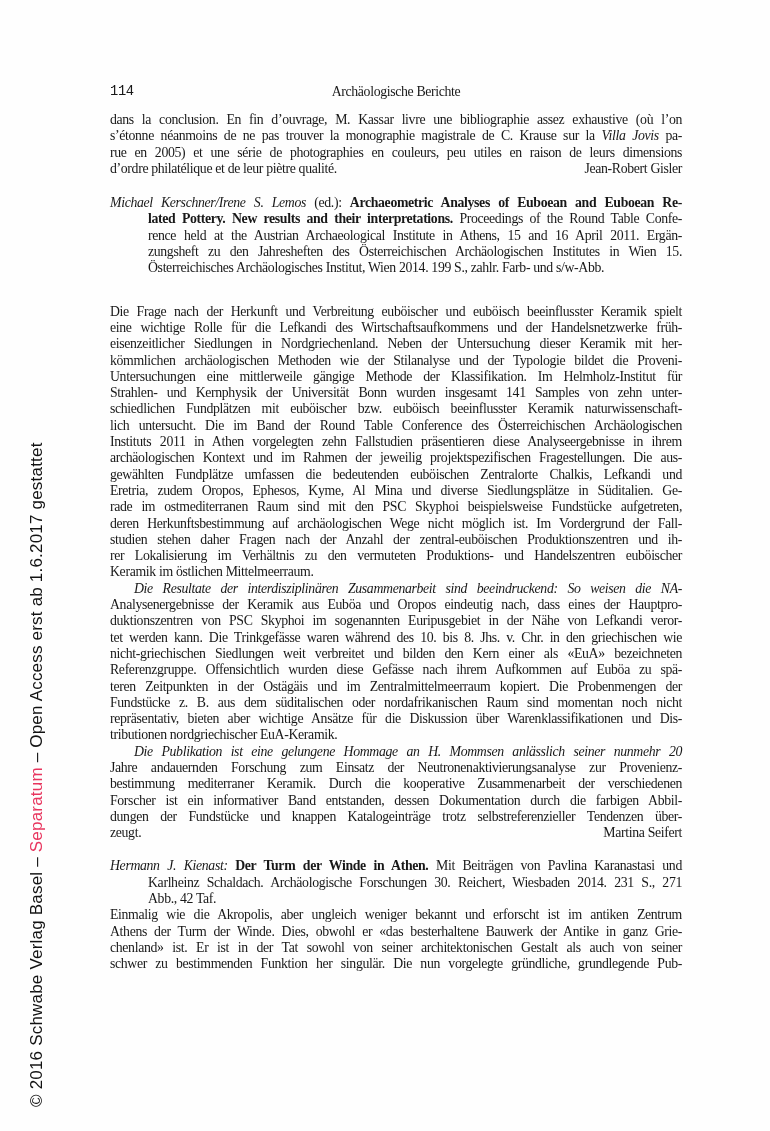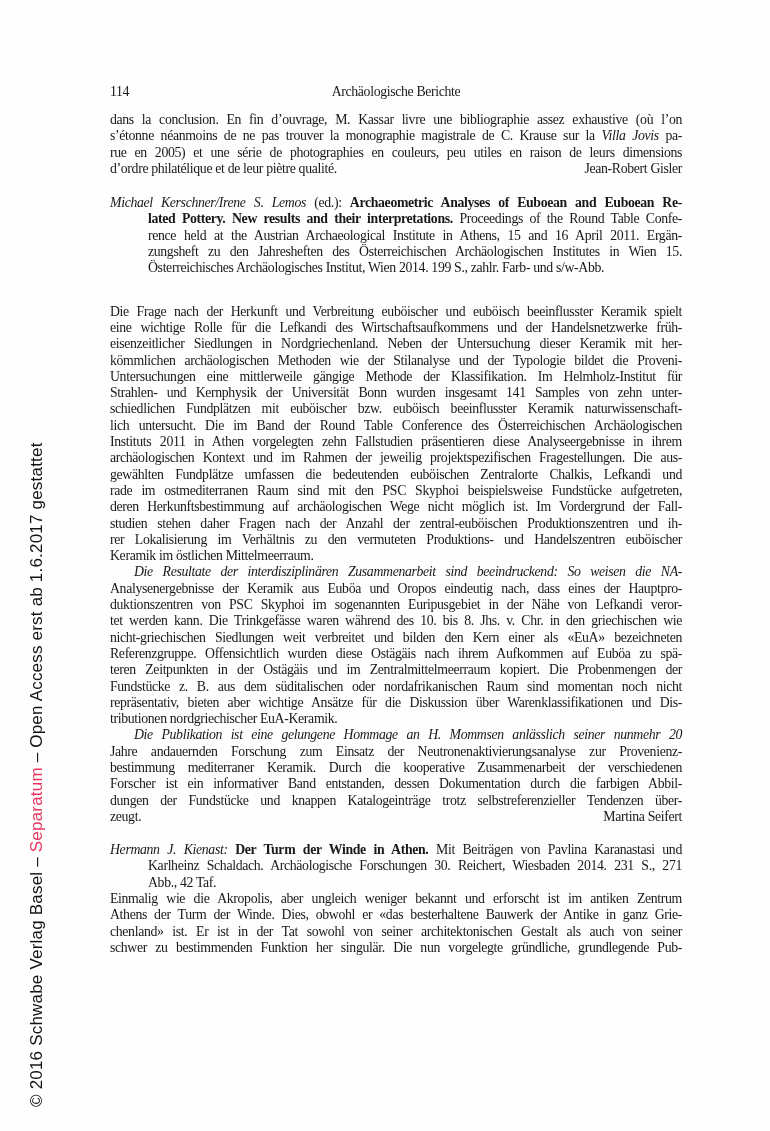--- a/index.html
+++ b/index.html
@@ -30,21 +30,21 @@
 
   
   .content {
     position:absolute;
     left:110px; top:84px; width:572px;
     font-size:13.8px;
     line-height:16.3px;
     letter-spacing:-0.35px;
   }
   .pagehead { position:relative; height:17px; margin-bottom:11px; }
-  .pagenum { position:absolute; left:0; top:0; }
+  .pagenum { position:absolute; left:0; top:0;font-family:Liberation Mono, monospace; }
   .ptitle  { display:block; text-align:center; }
 
   .tline {
     white-space:nowrap;
     text-align:justify;
     text-align-last:justify;
     text-justify:inter-word;
   }
   .tline.last { text-align-last:left; }
   .justify-all .tline.last { text-align-last:justify; }
@@ -99,33 +99,34 @@
         <div class="tline">eine wichtige Rolle für die Lefkandi des Wirtschaftsaufkommens und der Handelsnetzwerke früh-</div>
         <div class="tline">eisenzeitlicher Siedlungen in Nordgriechenland. Neben der Untersuchung dieser Keramik mit her-</div>
         <div class="tline">kömmlichen archäologischen Methoden wie der Stilanalyse und der Typologie bildet die Proveni-</div>
         <div class="tline">Untersuchungen eine mittlerweile gängige Methode der Klassifikation. Im Helmholz-Institut für</div>
         <div class="tline">Strahlen- und Kernphysik der Universität Bonn wurden insgesamt 141 Samples von zehn unter-</div>
         <div class="tline">schiedlichen Fundplätzen mit euböischer bzw. euböisch beeinflusster Keramik naturwissenschaft-</div>
         <div class="tline">lich untersucht. Die im Band der Round Table Conference des Österreichischen Archäologischen</div>
         <div class="tline">Instituts 2011 in Athen vorgelegten zehn Fallstudien präsentieren diese Analyseergebnisse in ihrem</div>
         <div class="tline">archäologischen Kontext und im Rahmen der jeweilig projektspezifischen Fragestellungen. Die aus-</div>
         <div class="tline">gewählten Fundplätze umfassen die bedeutenden euböischen Zentralorte Chalkis, Lefkandi und</div>
+        <div class="tline">Eretria, zudem Oropos, Ephesos, Kyme, Al Mina und diverse Siedlungsplätze in Süditalien. Ge-</div>
         <div class="tline">rade im ostmediterranen Raum sind mit den PSC Skyphoi beispielsweise Fundstücke aufgetreten,</div>
         <div class="tline">deren Herkunftsbestimmung auf archäologischen Wege nicht möglich ist. Im Vordergrund der Fall-</div>
         <div class="tline">studien stehen daher Fragen nach der Anzahl der zentral-euböischen Produktionszentren und ih-</div>
         <div class="tline">rer Lokalisierung im Verhältnis zu den vermuteten Produktions- und Handelszentren euböischer</div>
         <div class="tline last">Keramik im östlichen Mittelmeerraum.</div>
       </div>
     <div class="para indent">
         <div class="tline">Die Resultate der interdisziplinären Zusammenarbeit sind beeindruckend: So weisen die NA-</div>
         <div class="tline">Analysenergebnisse der Keramik aus Euböa und Oropos eindeutig nach, dass eines der Hauptpro-</div>
         <div class="tline">duktionszentren von PSC Skyphoi im sogenannten Euripusgebiet in der Nähe von Lefkandi veror-</div>
         <div class="tline">tet werden kann. Die Trinkgefässe waren während des 10. bis 8. Jhs. v. Chr. in den griechischen wie</div>
         <div class="tline">nicht-griechischen Siedlungen weit verbreitet und bilden den Kern einer als «EuA» bezeichneten</div>
-        <div class="tline">Referenzgruppe. Offensichtlich wurden diese Ostägäis nach ihrem Aufkommen auf Euböa zu spä-</div>
+        <div class="tline">Referenzgruppe. Offensichtlich wurden diese Gefässe nach ihrem Aufkommen auf Euböa zu spä-</div>
         <div class="tline">teren Zeitpunkten in der Ostägäis und im Zentralmittelmeerraum kopiert. Die Probenmengen der</div>
         <div class="tline">Fundstücke z. B. aus dem süditalischen oder nordafrikanischen Raum sind momentan noch nicht</div>
         <div class="tline">repräsentativ, bieten aber wichtige Ansätze für die Diskussion über Warenklassifikationen und Dis-</div>
         <div class="tline last">tributionen nordgriechischer EuA-Keramik.</div>
       </div>
     <div class="para indent justify-all">
         <div class="tline">Die Publikation ist eine gelungene Hommage an H. Mommsen anlässlich seiner nunmehr 20</div>
         <div class="tline">Jahre andauernden Forschung zum Einsatz der Neutronenaktivierungsanalyse zur Provenienz-</div>
         <div class="tline">bestimmung mediterraner Keramik. Durch die kooperative Zusammenarbeit der verschiedenen</div>
         <div class="tline">Forscher ist ein informativer Band entstanden, dessen Dokumentation durch die farbigen Abbil-</div>

